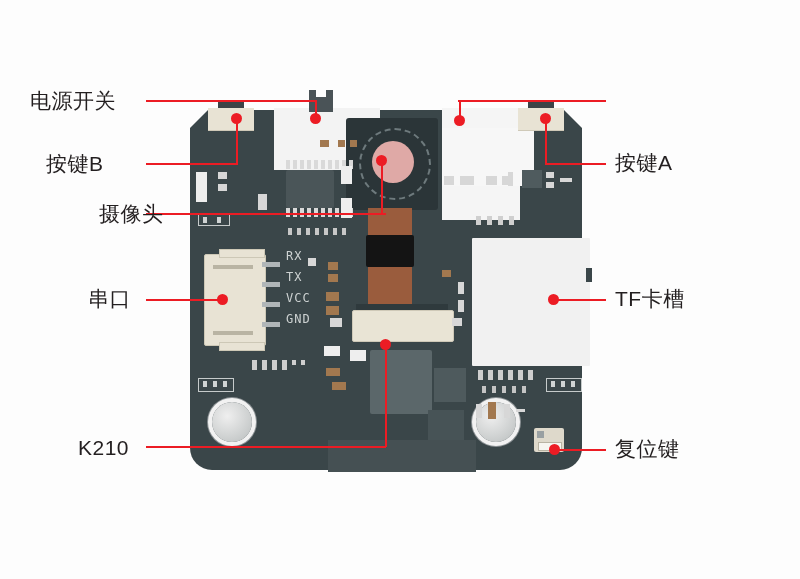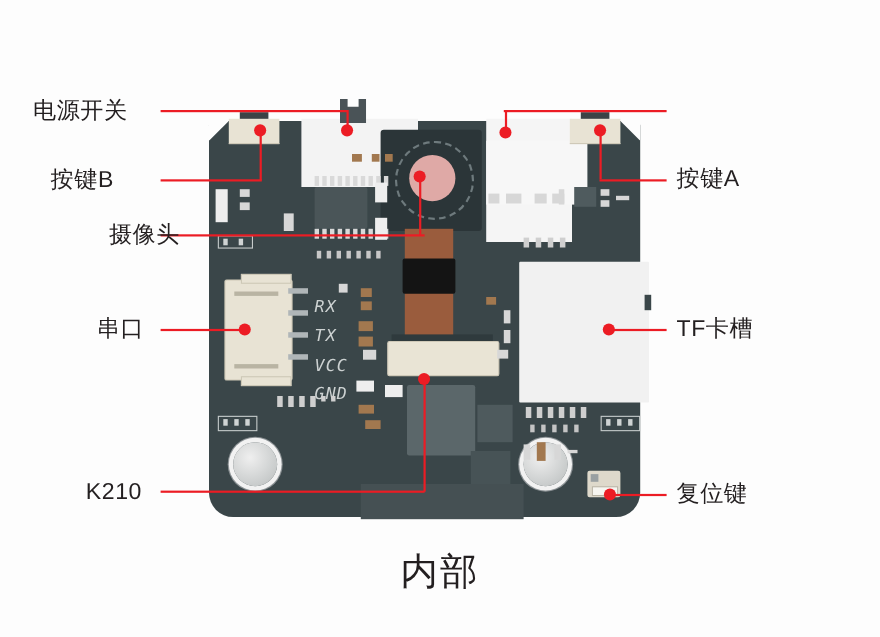--- a/index.html
+++ b/index.html
@@ -193,28 +193,27 @@
     width: 40px; height: 4px;
     background: #b9b4a3;
   }
   .serial-pin {
     position: absolute;
     left: 72px;
     width: 18px; height: 5px;
     background: #b0b6b8;
   }
   #silk {
-    left: 96px; top: 156px;
+    left: 96px; top: 136px;
     width: 52px;
     font-family: "DejaVu Sans Mono", monospace;
-    font-size: 15px;
+    font-size: 12px;
     color: #cdd2d2;
     line-height: 1.75;
     letter-spacing: 1px;
-    font-style: italic;
   }
 
   
   #fpc {
     left: 162px; top: 200px;
     width: 100px; height: 30px;
     background: #e9e4d5;
     border: 1px solid #cfc9b8;
     border-radius: 2px;
   }
@@ -546,15 +545,14 @@
 
   <div class="label left" style="left:78px; top:437px;">K210</div>
 
 
   <div class="label right" style="left:615px; top:152px;">按键A</div>
 
   <div class="label right" style="left:615px; top:288px;">TF卡槽</div>
 
   <div class="label right" style="left:615px; top:438px;">复位键</div>
 
-  <div id="caption">内部</div>
 
 </div>
 
 </body></html>

